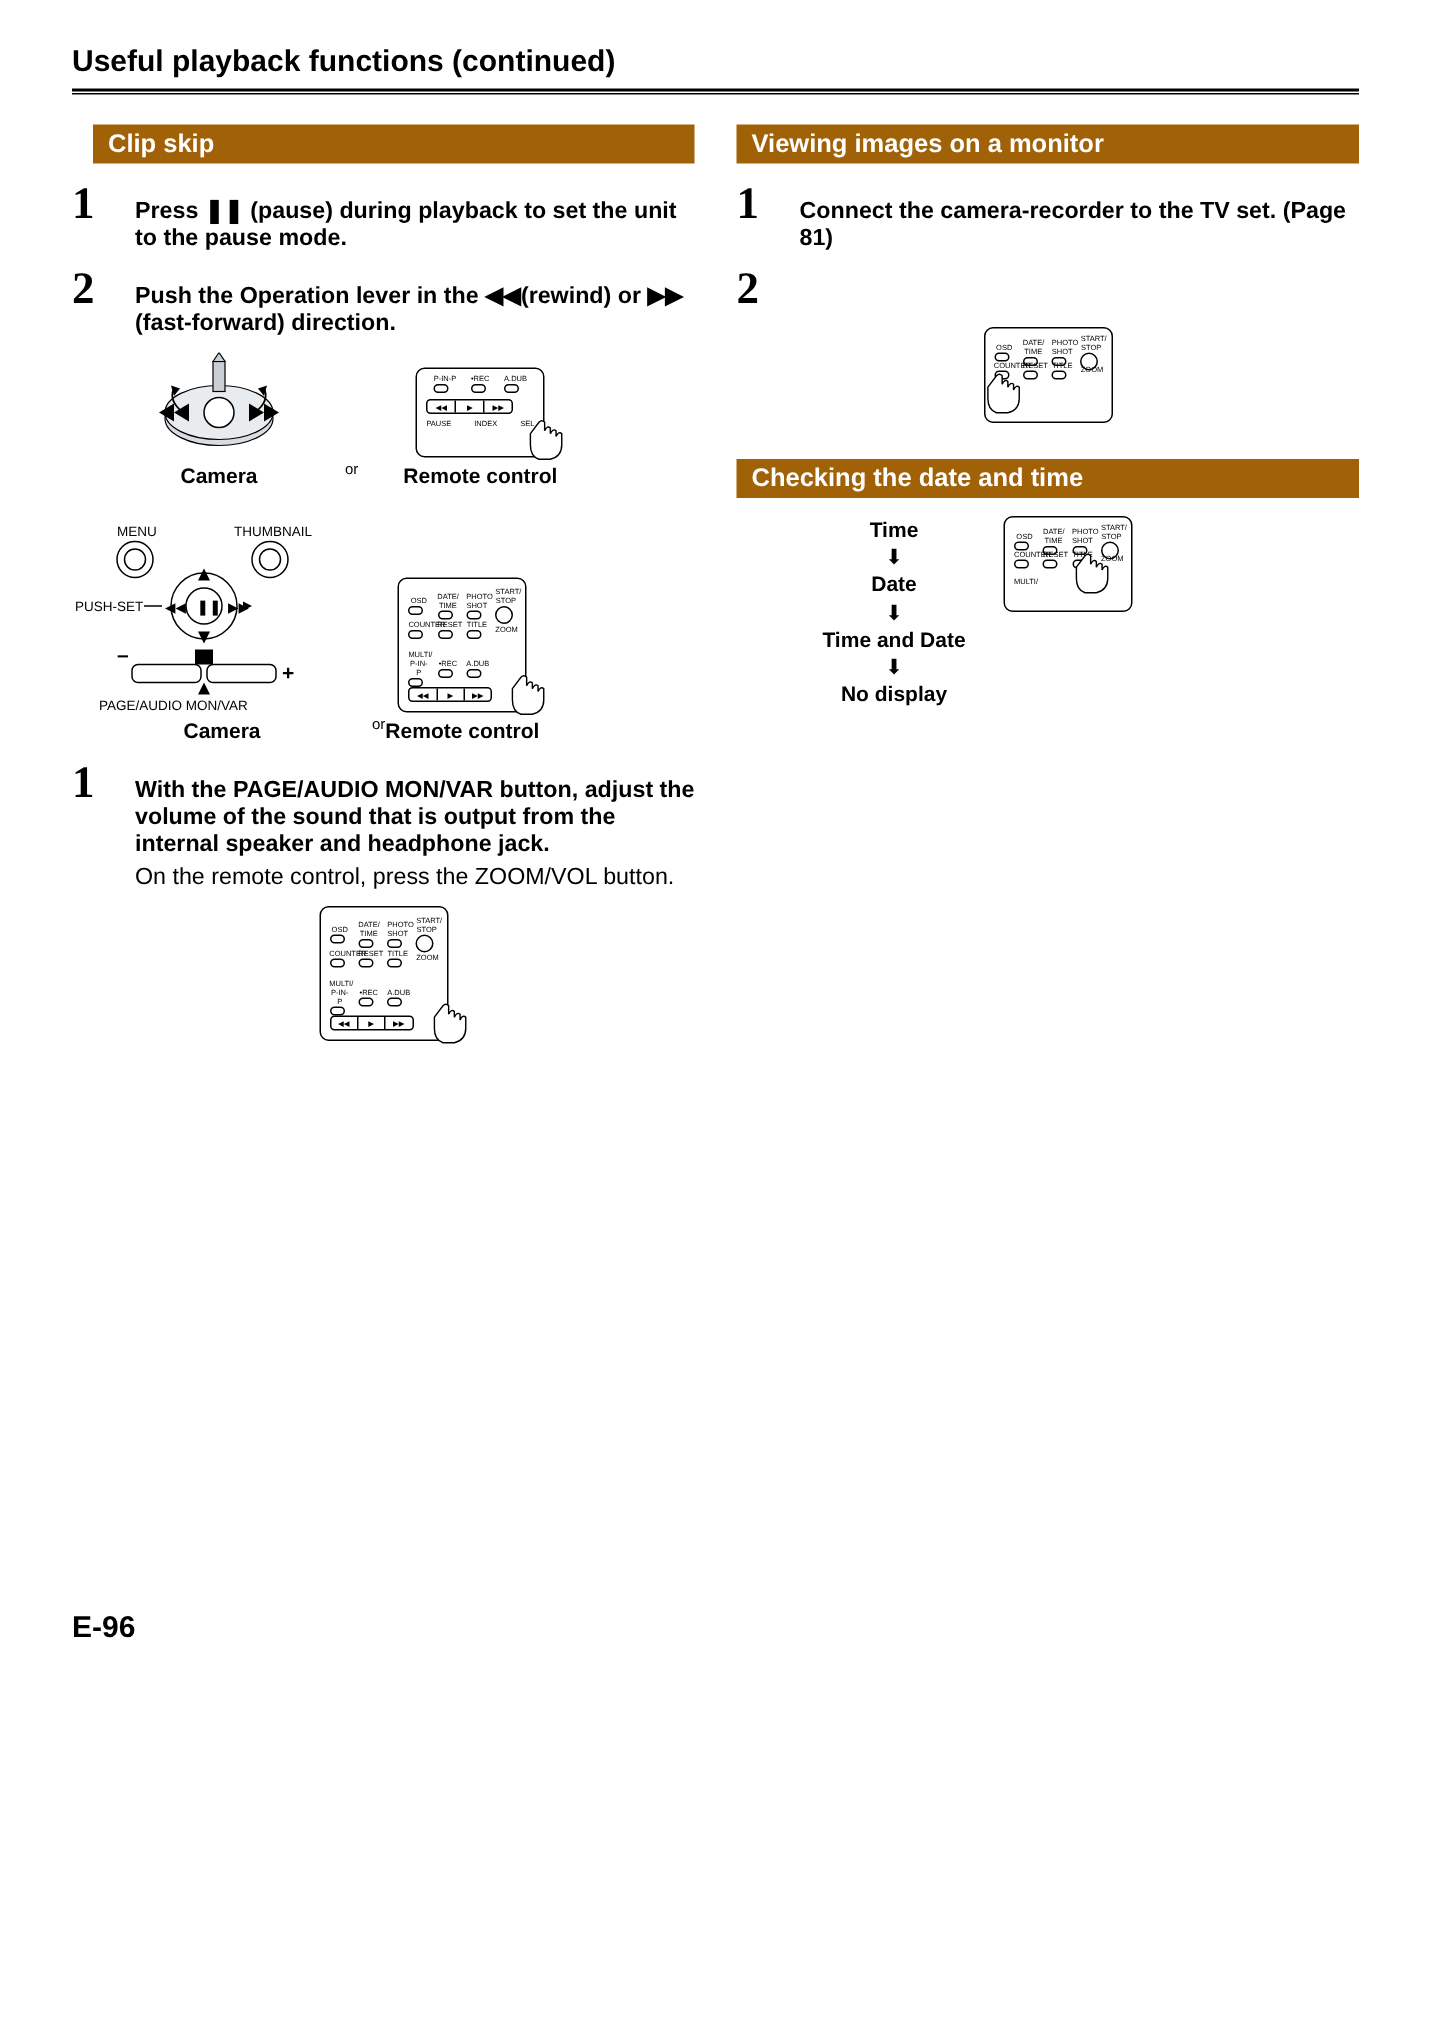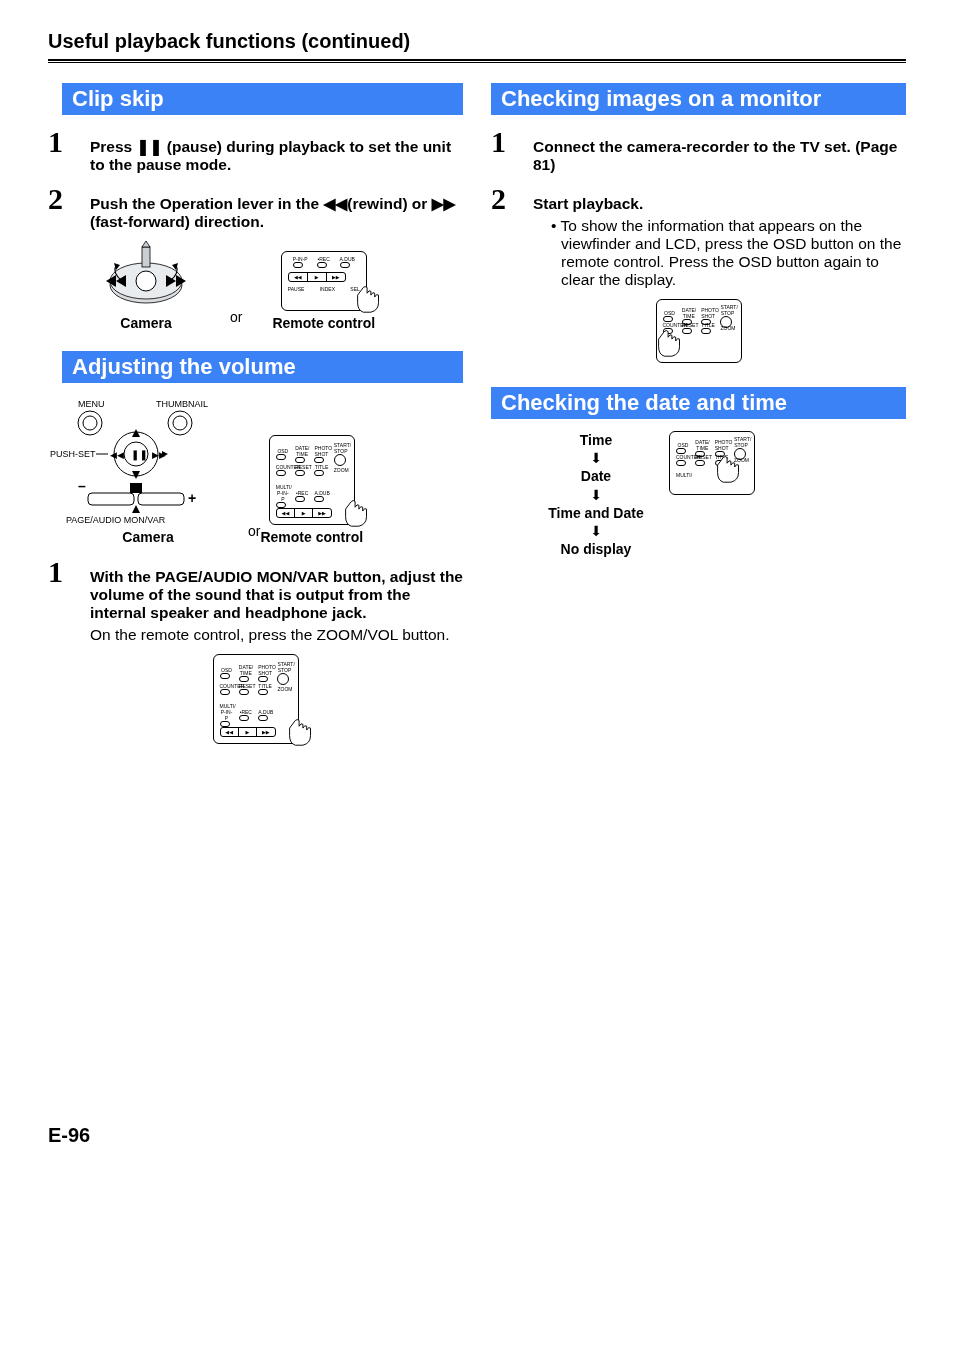--- a/index.html
+++ b/index.html
@@ -23,24 +23,24 @@
     height: 4px;
     margin-bottom: 20px;
   }
   .two-col {
     display: flex;
     gap: 28px;
   }
   .col-left { flex: 1; }
   .col-right { flex: 1; }
   .section-bar {
-    background: #3b82f6;
+    background: #a16207;
     color: #fff;
     font-weight: bold;
-    font-size: 22px;
+    font-size: 17px;
     padding: 3px 10px;
     margin-bottom: 12px;
   }
   .section-bar.indent { margin-left: 14px; }
   .step {
     display: flex;
     align-items: baseline;
     gap: 10px;
     margin-bottom: 10px;
   }
@@ -54,21 +54,21 @@
   .bullet-indent { margin-left: 18px; text-indent:-10px; padding-left:10px; }
   .figrow {
     display:flex;
     align-items:flex-end;
     justify-content:flex-start;
     gap:30px;
     margin: 4px 0 6px 44px;
   }
   .figcol { display:flex; flex-direction:column; align-items:center; }
   .figlabel { font-weight:bold; font-size:14px; margin-top:4px; }
-  .or-label { font-size:14px; padding-bottom:6px; }
+  .or-label { font-size:10px; padding-bottom:6px; }
   .page-num {
     position: relative;
     margin-top: 380px;
     font: bold 20px Arial, sans-serif;
   }
   .sequence {
     text-align:center;
     width:130px;
     font-size:14px;
     font-weight:bold;
@@ -209,21 +209,20 @@
             <svg viewBox="0 0 40 40">
                 <path d="M8 18 L14 10 Q16 8 18 10 L18 16 Q20 12 22 14 L22 18 Q24 14 26 16 L26 20 Q28 16 30 18 L30 26 Q30 34 22 36 L14 36 Q8 34 8 26 Z" fill="#fff" stroke="#000" stroke-width="1"></path>
               </svg>
           </div>
         </div>
         <div class="figlabel">Remote control</div>
       </div>
     </div>
 
     <div style="height:14px"></div>
-    <div class="section-bar indent">Adjusting the volume</div>
 
     <div style="display:flex; align-items:flex-end; ">
       <div class="figcol">
         <div class="camera-panel">
           <svg viewBox="0 0 200 130">
             <text x="30" y="12" font-size="9">MENU</text>
             <circle cx="42" cy="28" r="12" fill="#fff" stroke="#000"></circle>
             <circle cx="42" cy="28" r="7" fill="none" stroke="#000"></circle>
             <text x="108" y="12" font-size="9">THUMBNAIL</text>
             <circle cx="132" cy="28" r="12" fill="#fff" stroke="#000"></circle>
@@ -330,33 +329,29 @@
         <div class="hand">
           <svg viewBox="0 0 40 40">
               <path d="M8 18 L14 10 Q16 8 18 10 L18 16 Q20 12 22 14 L22 18 Q24 14 26 16 L26 20 Q28 16 30 18 L30 26 Q30 34 22 36 L14 36 Q8 34 8 26 Z" fill="#fff" stroke="#000" stroke-width="1"></path>
             </svg>
         </div>
       </div>
     </div>
   </div>
 
   <div class="col-right">
-    <div class="section-bar">Checking images on a monitor</div>
+    <div class="section-bar">Viewing images on a monitor</div>
 
     <div class="step">
       <div class="num">1</div>
       <div class="body"><span class="lead">Connect the camera-recorder to the TV set. (Page 81)</span></div>
     </div>
 
     <div class="step">
       <div class="num">2</div>
-      <div class="body">
-        <span class="lead">Start playback.</span>
-        <p class="bullet-indent">• <span>To show the information that appears on the viewfinder and LCD, press the OSD button on the remote control. Press the OSD button again to clear the display.</span></p>
-      </div>
     </div>
 
     <div style="display:flex; justify-content:center; margin:10px 0 24px 0;">
       <div class="remote">
         <div class="row r1">
           <div class="btnlbl"><span>OSD</span><div class="btn"></div></div>
           <div class="btnlbl"><span>DATE/
 TIME</span><div class="btn"></div></div>
           <div class="btnlbl"><span>PHOTO
 SHOT</span><div class="btn"></div></div>

